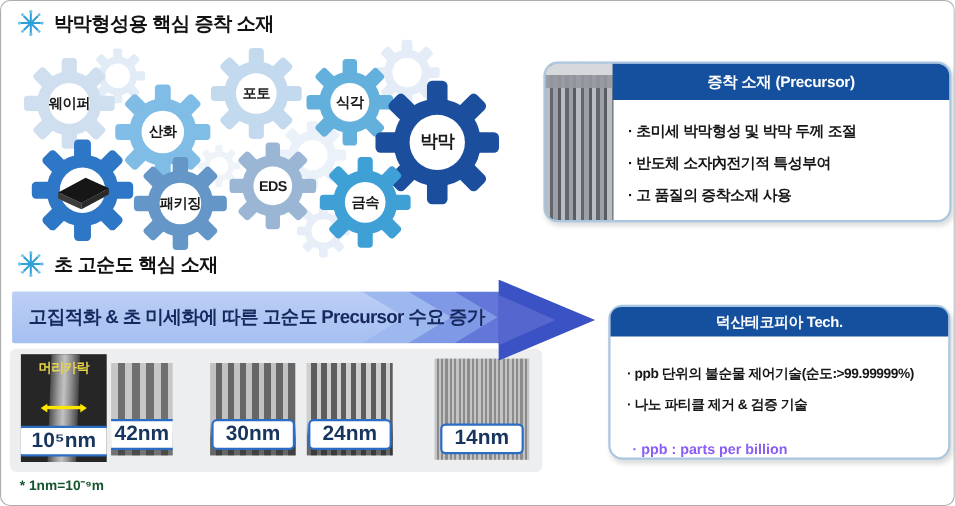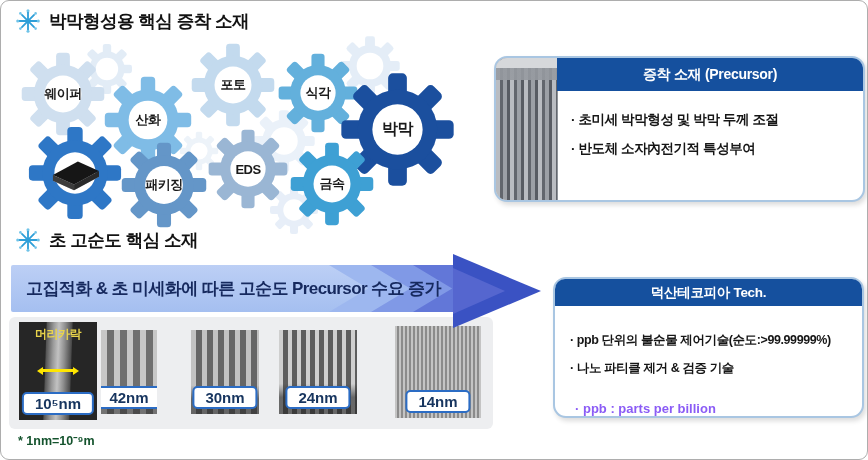--- a/index.html
+++ b/index.html
@@ -95,39 +95,39 @@
     position:absolute;left:452px;top:267px;width:52px;height:46px;z-index:7;
     clip-path:polygon(0 0,100% 50%,0 100%);background:#5566cf;
   }
 
   
   .strip{position:absolute;left:8px;top:316px;width:484px;height:112px;background:#edeef0;border-radius:6px;}
   .tile{position:absolute;overflow:hidden;}
   .tile .size-lbl{
     position:absolute;bottom:5px;left:50%;transform:translateX(-50%);
     background:#fff;border:2px solid #2b6cc4;border-radius:5px;padding:1px 11px;
-    font-size:15px;font-weight:bold;color:#17355f;white-space:nowrap;z-index:3;
+    font-size:19px;font-weight:bold;color:#17355f;white-space:nowrap;z-index:3;
   }
   #tile-hair{left:10px;top:5px;width:78px;height:98px;background:#262626;}
   .hair-strand{
     position:absolute;left:50%;top:-4px;bottom:-4px;width:26px;transform:translateX(-50%) rotate(2deg);
     background:linear-gradient(90deg,#4e4e4e,#9a9a9a 28%,#c2c2c2 48%,#8e8e8e 72%,#454545);
   }
   .hair-top-lbl{
     position:absolute;top:4px;left:0;right:0;text-align:center;
     font-size:12px;font-weight:bold;color:#e9d44b;letter-spacing:-0.5px;z-index:2;
   }
   .hair-arrow{position:absolute;top:47px;left:50%;transform:translateX(-50%);width:32px;height:3px;background:#ffe600;z-index:2;}
   .hair-arrow:before,.hair-arrow:after{content:"";position:absolute;top:-2.5px;border-top:4px solid transparent;border-bottom:4px solid transparent;}
   .hair-arrow:before{left:-5px;border-right:6px solid #ffe600;}
   .hair-arrow:after{right:-5px;border-left:6px solid #ffe600;}
   #tile-42{left:92px;top:13px;width:56px;height:84px;
     background:linear-gradient(0deg,rgba(45,45,45,.55) 0 16%,rgba(0,0,0,0) 32%),
       repeating-linear-gradient(90deg,#c7c7c7 0 6px,#6f6f6f 6px 13px);}
-  #tile-30{left:182px;top:13px;width:68px;height:84px;
+  #tile-30{left:182px;top:13px;width:78px;height:84px;
     background:linear-gradient(0deg,rgba(40,40,40,.6) 0 18%,rgba(0,0,0,0) 34%),
       repeating-linear-gradient(90deg,#c2c2c2 0 5px,#666 5px 11px);}
   #tile-24{left:270px;top:13px;width:78px;height:84px;
     background:linear-gradient(0deg,rgba(35,35,35,.6) 0 20%,rgba(0,0,0,0) 36%),
       repeating-linear-gradient(90deg,#cfcfcf 0 4px,#5d5d5d 4px 9px);}
   #tile-14{left:386px;top:9px;width:86px;height:92px;
     background:repeating-linear-gradient(90deg,#c4c4c4 0 2px,#8b8b8b 2px 4px);}
 
   
   .note{position:absolute;font-weight:bold;color:#14532d;white-space:nowrap;}
@@ -269,20 +269,21 @@
       </svg>
     <span class="lbl">금속</span>
   </div>
 
   <div class="panel" id="panel-precursor">
     <div class="cap-img"></div>
     <div class="panel-hd">증착 소재 (Precursor)</div>
     <ul>
       <li>· 초미세 박막형성 및 박막 두께 조절</li>
       <li>· 반도체 소자內전기적 특성부여</li>
+      <li>· 고 품질의 증착소재 사용</li>
     </ul>
   </div>
 
   <div class="sec-title" id="title-bottom">
     <svg class="snow">
         <use href="#snow-sym"></use>
       </svg>
     <span class="txt">초 고순도 핵심 소재</span>
   </div>
 

